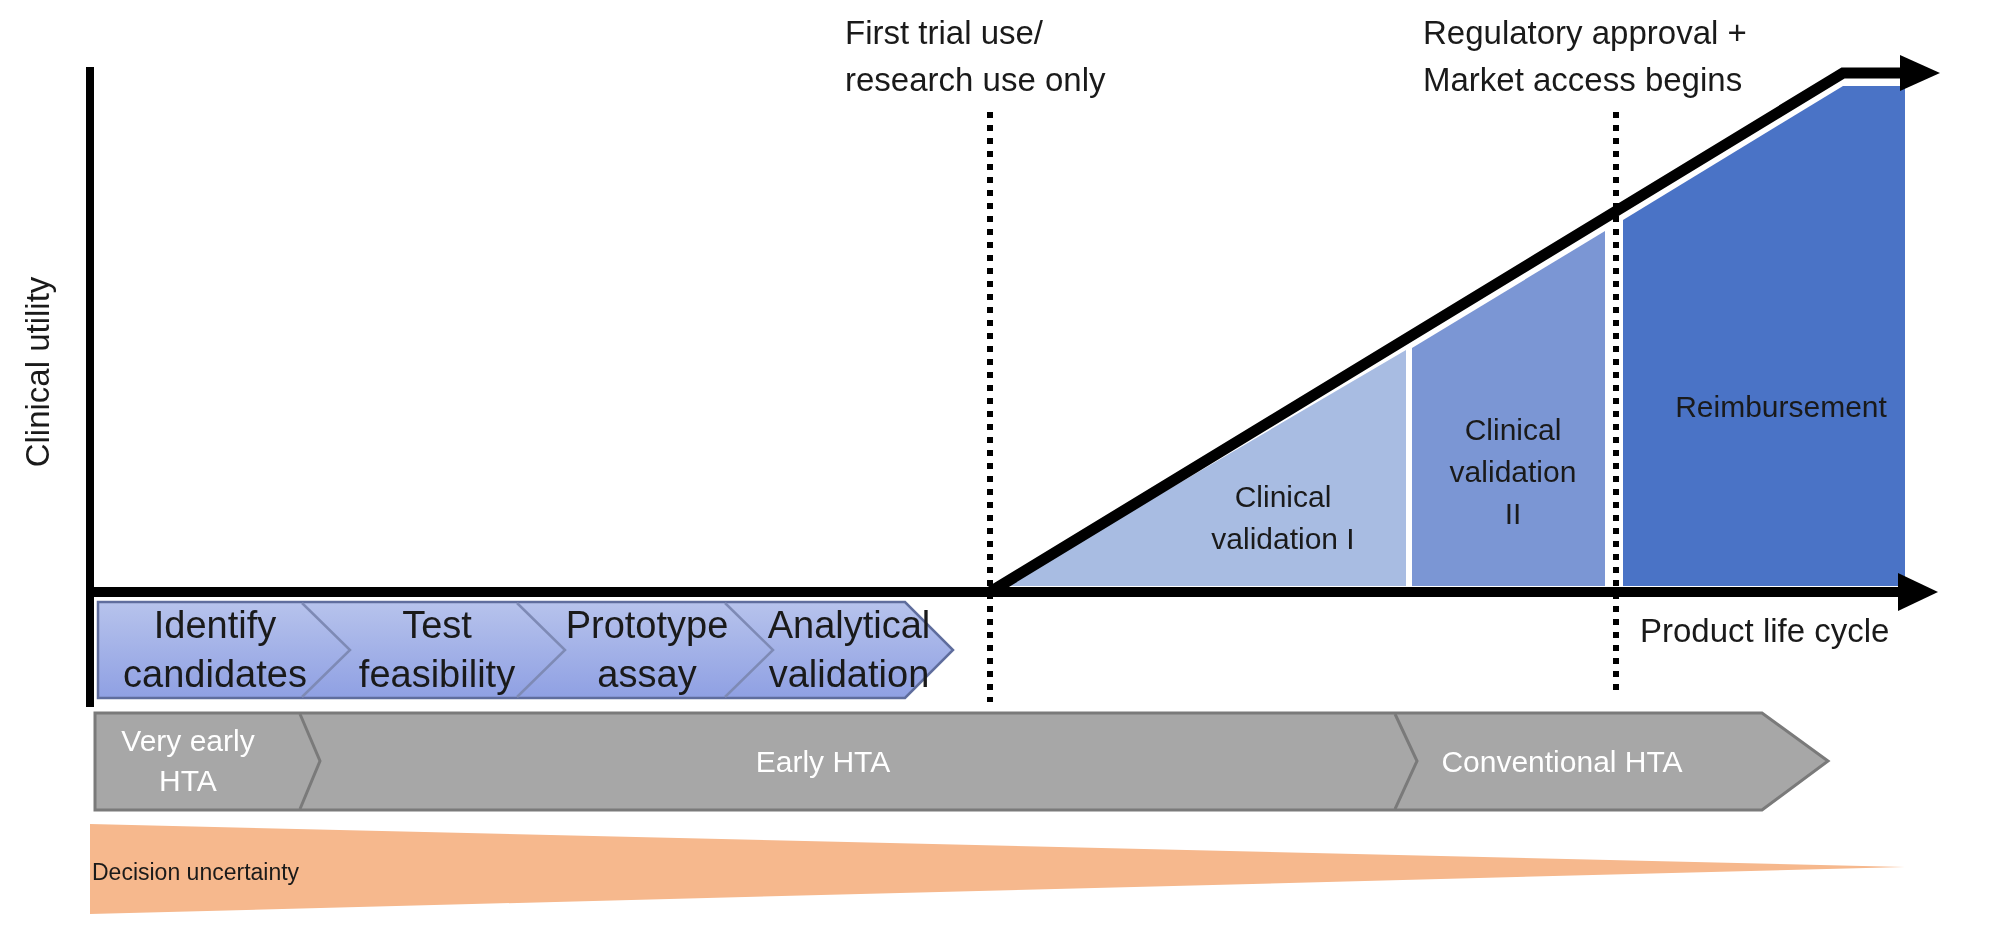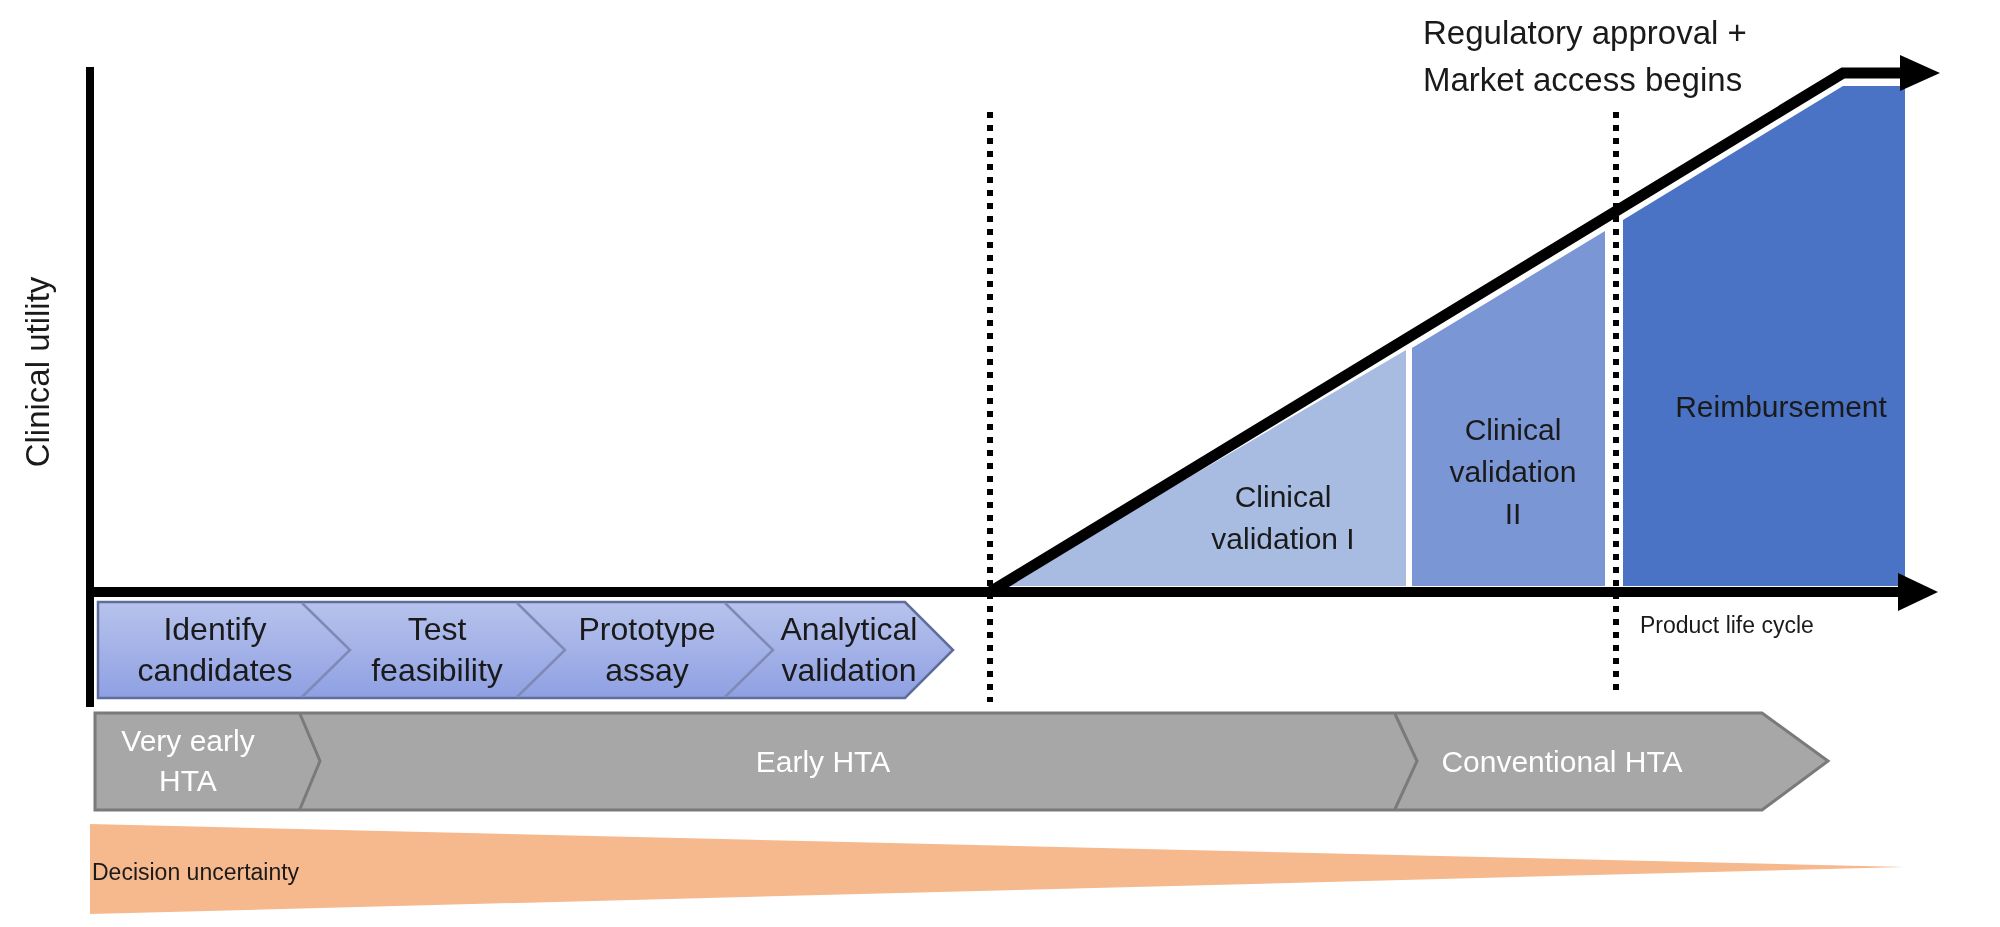--- a/index.html
+++ b/index.html
@@ -13,23 +13,23 @@
   }
   .canvas svg{position:absolute;left:0;top:0;}
   .lbl{
     position:absolute;
     white-space:pre-line;
     color:#1a1a1a;
   }
   .centered{transform:translate(-50%,-50%);text-align:center;}
   .milestone{font-size:33px;line-height:1.42;text-align:left;}
   .phase-lbl{font-size:30px;line-height:1.40;}
-  .stage-lbl{font-size:32px;line-height:1.28;}
+  .stage-lbl{font-size:38px;line-height:1.28;}
   .hta-lbl{font-size:30px;line-height:1.32;color:#ffffff;}
-  .axis-x-lbl{font-size:23px;}
+  .axis-x-lbl{font-size:33px;}
   .axis-y-lbl{
     font-size:33px;
     transform:translate(-50%,-50%) rotate(-90deg);
     white-space:nowrap;
   }
   .uncertainty-lbl{font-size:23px;transform:translateY(-50%);}
 </style>
 </head>
 <body>
 
@@ -65,20 +65,22 @@
     <line x1="86" y1="592" x2="1902" y2="592" stroke-width="10" stroke="#000000"></line>
     <polygon points="1938,592 1898,573 1898,611" fill="#000000"></polygon>
 
     <polyline points="990,592 1843,73 1902,73" fill="none" stroke-width="11" stroke="#000000"></polyline>
     <polygon points="1940,73 1900,55 1900,91" fill="#000000"></polygon>
   </svg>
 
   <div class="lbl axis-y-lbl" style="left:38px;top:372px;">Clinical utility</div>
   <div class="lbl axis-x-lbl" style="left:1640px;top:612px;">Product life cycle</div>
 
+  <div class="lbl milestone" style="left:845px;top:10px;">First trial use/
+research use only</div>
   <div class="lbl milestone" style="left:1423px;top:10px;">Regulatory approval +
 Market access begins</div>
 
   <div class="lbl phase-lbl centered" style="left:1283px;top:518px;">Clinical
 validation I</div>
   <div class="lbl phase-lbl centered" style="left:1513px;top:472px;">Clinical
 validation
 II</div>
   <div class="lbl phase-lbl centered" style="left:1772px;top:407px;margin-left:9px;">Reimbursement</div>
 

